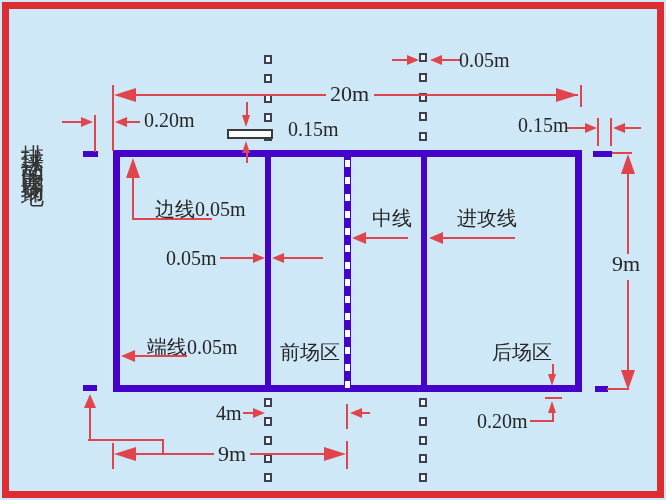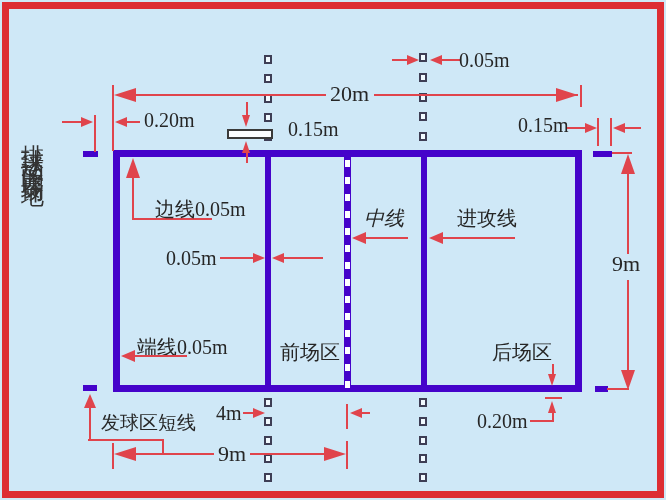--- a/index.html
+++ b/index.html
@@ -156,38 +156,37 @@
   <div class="rv" style="left:132px;top:176px;height:44px;"></div>
   <div class="rh" style="left:132px;top:218px;width:80px;"></div>
   <div class="lbl" style="left:155px;top:199px;">边线0.05m</div>
 
   <div class="lbl" style="left:166px;top:248px;">0.05m</div>
   <div class="rh" style="left:220px;top:257px;width:35px;"></div>
   <div class="ah ahS-right" style="left:253px;top:253px;"></div>
   <div class="ah ahS-left" style="left:272px;top:253px;"></div>
   <div class="rh" style="left:284px;top:257px;width:39px;"></div>
 
-  <div class="lbl" style="left:364px;top:208px;font-style:italic;">中线</div>
+  <div class="lbl" style="left:372px;top:208px;">中线</div>
   <div class="ah ahM-left" style="left:352px;top:232px;"></div>
   <div class="rh" style="left:366px;top:237px;width:42px;"></div>
 
   <div class="lbl" style="left:457px;top:208px;">进攻线</div>
   <div class="ah ahM-left" style="left:429px;top:232px;"></div>
   <div class="rh" style="left:443px;top:237px;width:72px;"></div>
 
-  <div class="lbl" style="left:137px;top:337px;text-align:center;">端线0.05m</div>
+  <div class="lbl" style="left:147px;top:337px;text-align:center;">端线0.05m</div>
   <div class="ah ahM-left" style="left:121px;top:350px;"></div>
   <div class="rh" style="left:135px;top:355px;width:52px;"></div>
 
   <div class="lbl" style="left:280px;top:342px;">前场区</div>
   <div class="lbl" style="left:492px;top:342px;">后场区</div>
 
   <div class="ah ahM-up" style="left:84px;top:394px;"></div>
   <div class="rv" style="left:89px;top:406px;height:34px;"></div>
-  <div class="lbl small" style="left:101px;top:413px;">发球区短线</div>
   <div class="rh" style="left:88px;top:439px;width:76px;"></div>
   <div class="rv" style="left:162px;top:441px;height:12px;"></div>
 
   <div class="lbl" style="left:216px;top:403px;">4m</div>
   <div class="rh" style="left:243px;top:412px;width:12px;"></div>
   <div class="ah ahS-right" style="left:253px;top:408px;"></div>
   <div class="ah ahS-left" style="left:350px;top:408px;"></div>
   <div class="rh" style="left:362px;top:412px;width:8px;"></div>
   <div class="rv" style="left:346px;top:404px;height:25px;"></div>
 

